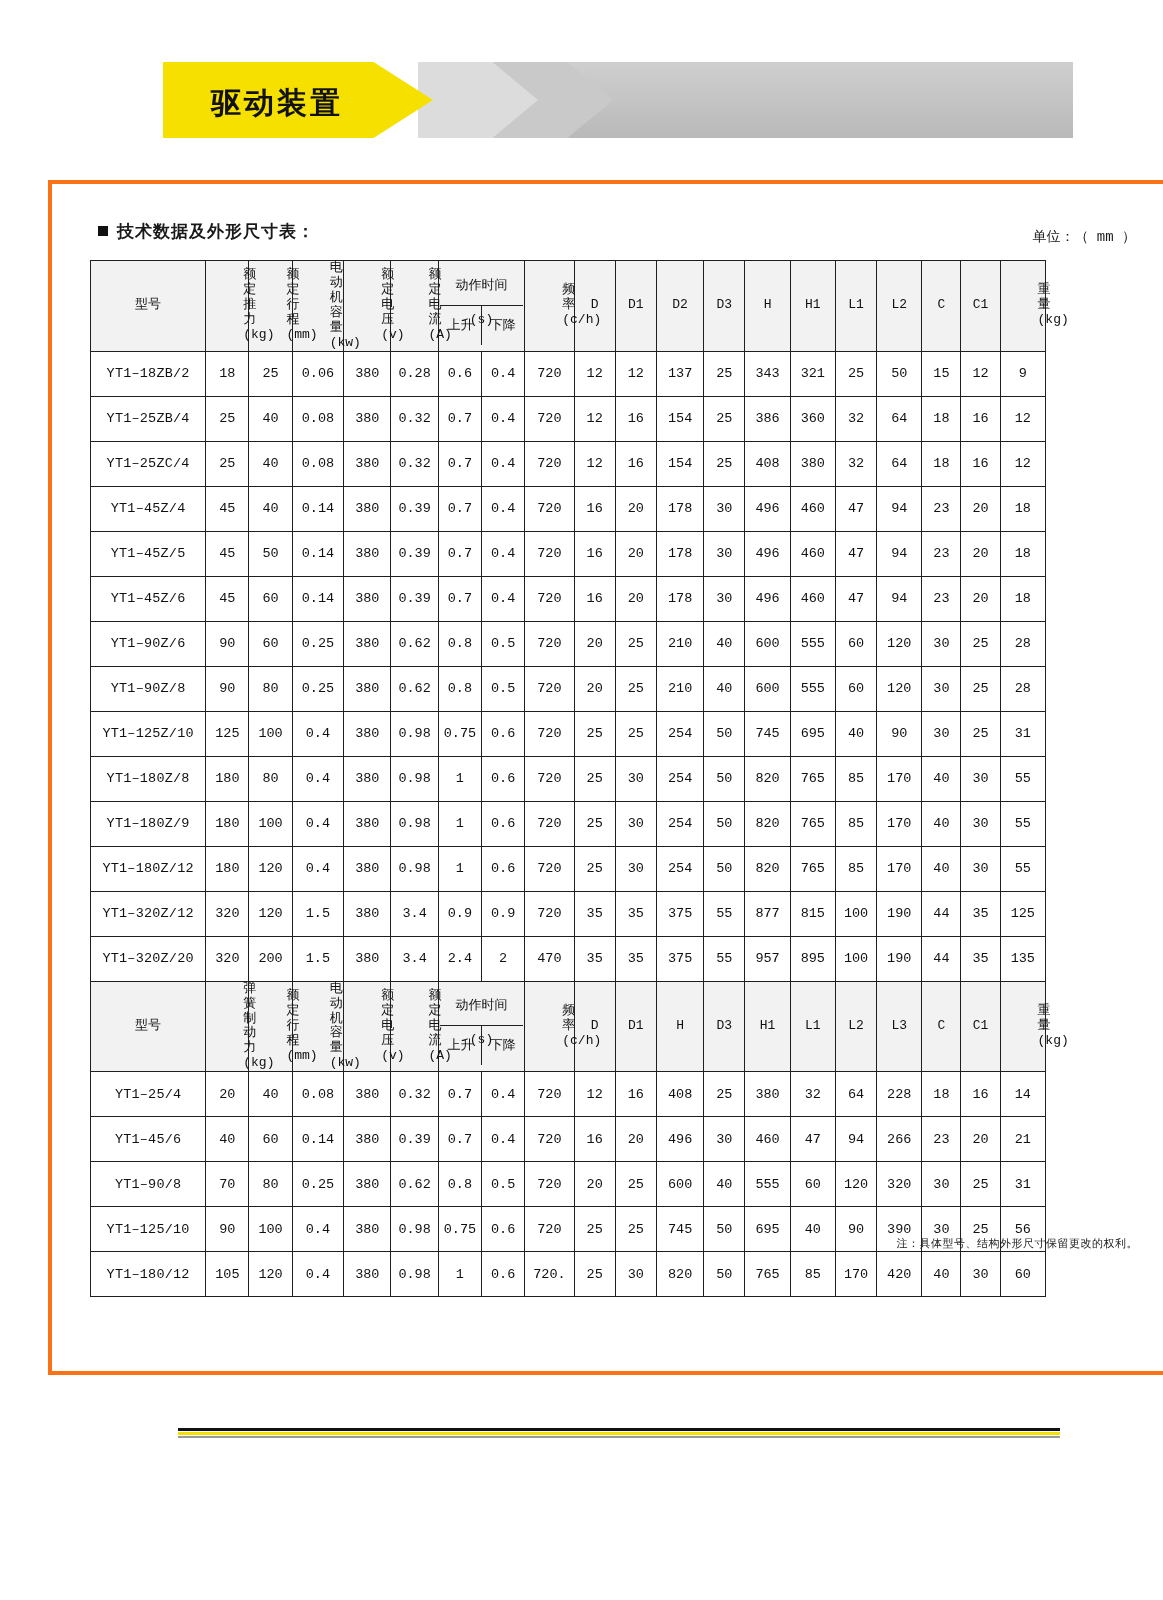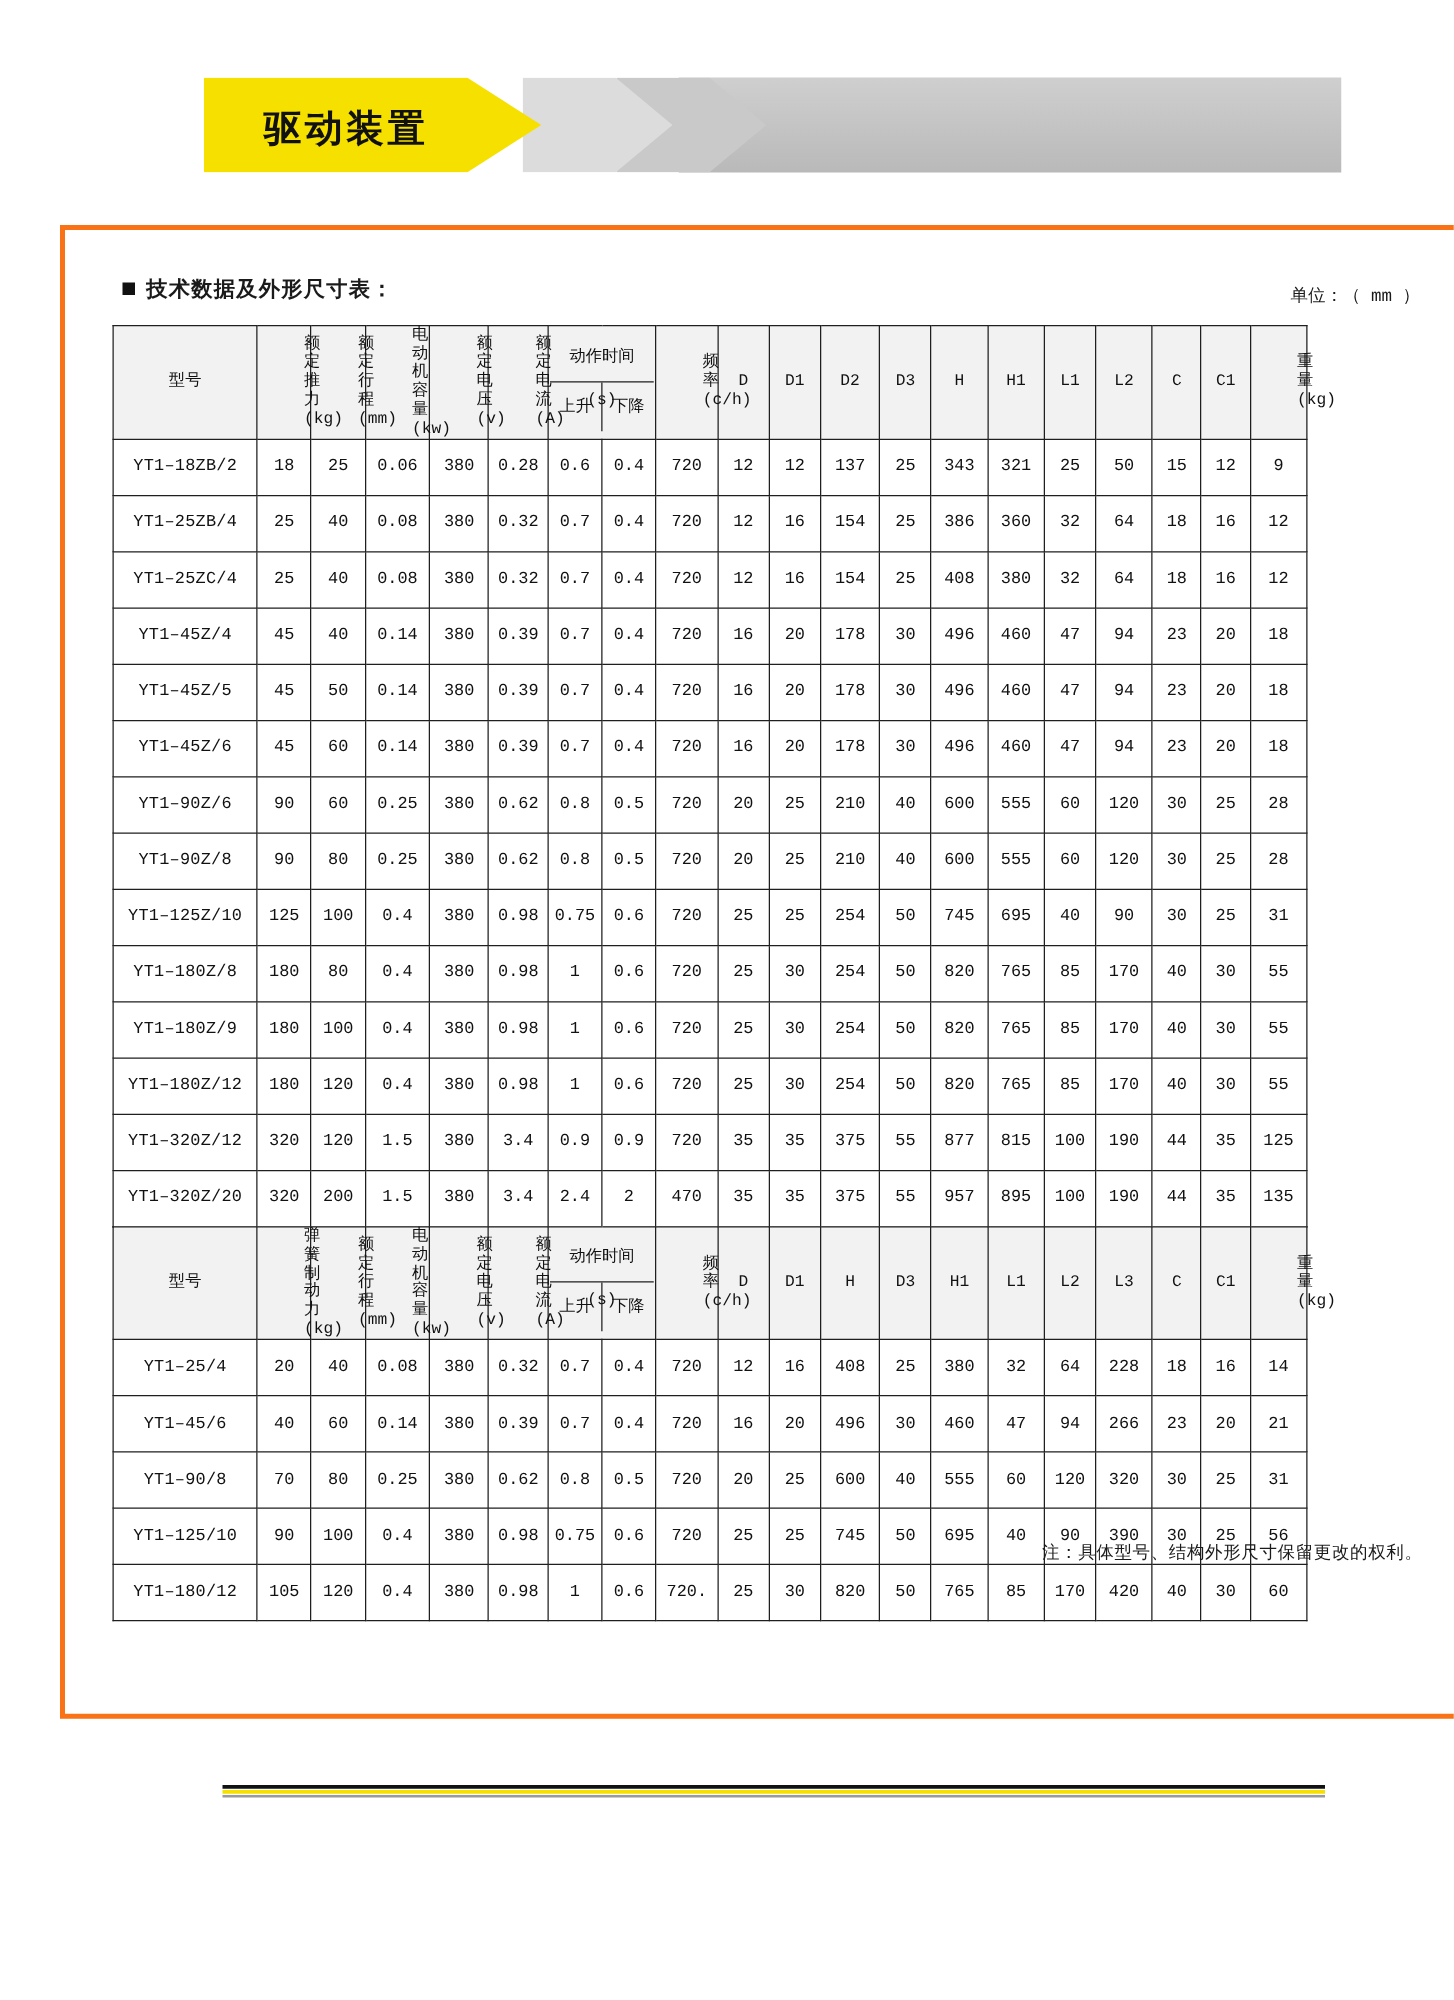--- a/index.html
+++ b/index.html
@@ -164,21 +164,21 @@
     font-size: 13px;
   }
   .sub-split .bottom div:first-child {
     border-right: 1px solid #1f1f1f;
   }
 
   .footnote {
     position: absolute;
     right: 40px;
     bottom: 120px;
-    font-size: 14px;
+    font-size: 11px;
     letter-spacing: 0.5px;
   }
 
   
   .footer-bars {
     position: absolute;
     left: 178px;
     top: 1428px;
     width: 882px;
     height: 10px;

